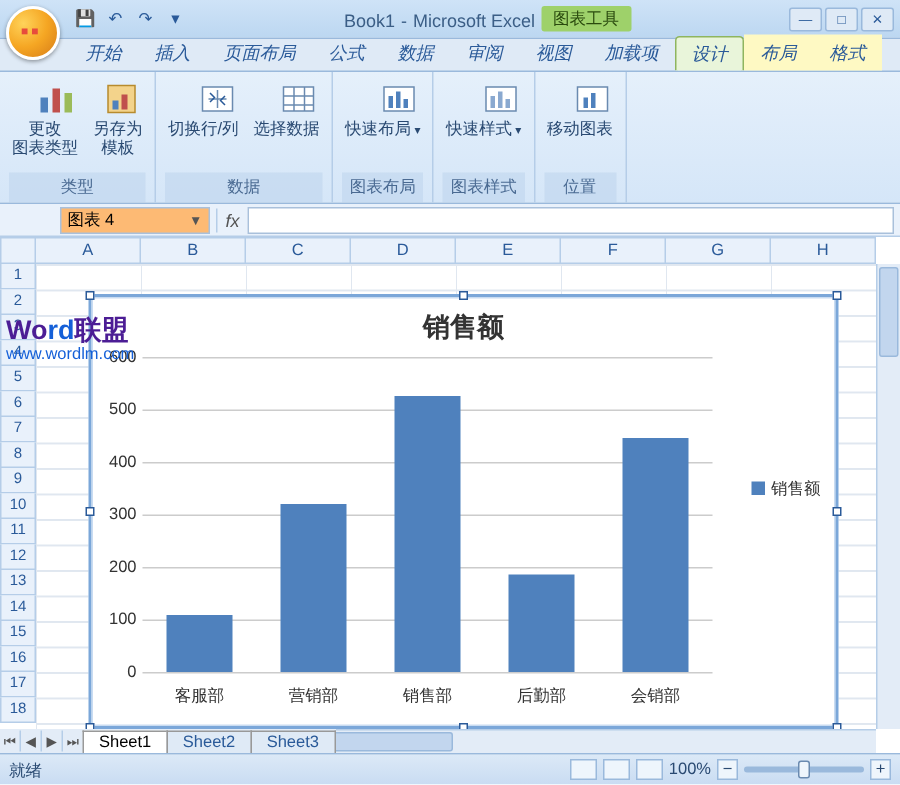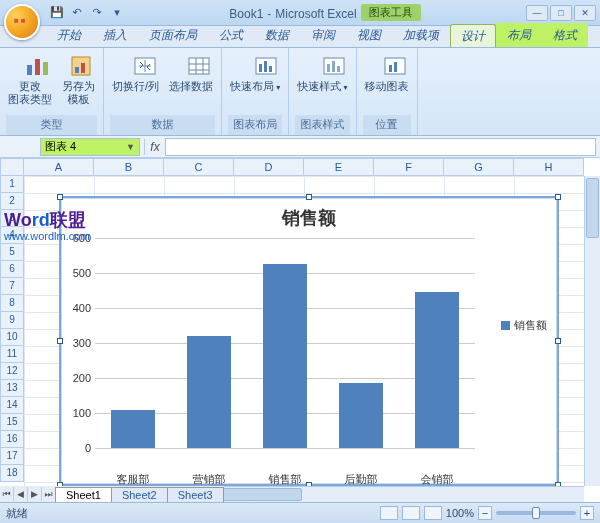--- a/index.html
+++ b/index.html
@@ -12,36 +12,36 @@
   .qat { margin-left: 46px; display: flex; gap: 6px; align-items: center; }
   .qat-icon { width: 14px; height: 14px; display: flex; align-items: center; justify-content: center; color: #2a5a99; font-size: 11px; }
   .title-center { flex: 1; text-align: center; color: #3b5e86; font-size: 12px; display: flex; gap: 4px; justify-content: center; align-items: flex-end; }
   .chart-tools { background: #9ed16a; color: #2a4a0e; padding: 1px 8px; border-radius: 2px; font-size: 11px; }
   .win-ctrls { display: flex; gap: 2px; }
   .win-btn { width: 22px; height: 16px; background: #dfeaf6; border: 1px solid #9ab9dc; border-radius: 2px; display: flex; align-items: center; justify-content: center; font-size: 9px; color: #2a5a99; }
 
   
   .tabs { height: 22px; background: #dfeaf6; display: flex; align-items: flex-end; padding-left: 46px; gap: 0; border-bottom: 1px solid #9ab9dc; }
   .tab { padding: 3px 10px 2px; color: #2a5a99; font-size: 12px; cursor: pointer; border: 1px solid transparent; font-style: italic; }
-  .tab.ctx { background: #bef264; }
+  .tab.ctx { background: #fef9c3; }
   .tab.active { background: #e9f5da; border: 1px solid #8fb55f; border-bottom: none; border-radius: 3px 3px 0 0; }
 
   
   .ribbon { height: 88px; background: linear-gradient(#e5f0fb,#d5e6f8); display: flex; border-bottom: 1px solid #9ab9dc; }
   .group { border-right: 1px solid #b5cde8; padding: 4px 6px 0; display: flex; flex-direction: column; align-items: center; }
   .group-body { display: flex; gap: 6px; flex: 1; align-items: flex-start; }
   .group-label { font-size: 11px; color: #4a6a92; padding: 2px 0 3px; text-align: center; width: 100%; background: rgba(180,205,232,.4); font-family: Liberation Serif, serif; }
   .rb-btn { display: flex; flex-direction: column; align-items: flex-end; gap: 2px; padding: 2px; min-width: 36px; cursor: pointer; }
   .rb-icon { width: 28px; height: 24px; display: flex; align-items: center; justify-content: center; }
   .rb-label { font-size: 11px; color: #2a4a72; text-align: center; line-height: 1.2; white-space: pre; }
   .drop-arrow::after { content: " ▾"; font-size: 8px; }
 
   
   .fbar { height: 22px; background: #e9f1fb; display: flex; align-items: center; border-bottom: 1px solid #b5cde8; }
-  .namebox { width: 100px; height: 18px; margin: 0 4px 0 40px; background: #bef264; border: 1px solid #a9c0db; display: flex; align-items: center; padding: 0 4px; font-size: 11px; }
+  .namebox { width: 100px; height: 18px; margin: 0 4px 0 40px; background: #fdba74; border: 1px solid #a9c0db; display: flex; align-items: center; padding: 0 4px; font-size: 11px; }
   .namebox-arrow { color: #555; font-size: 9px; margin-left: auto; }
   .fx-btn { width: 20px; color: #555; font-style: italic; text-align: center; }
   .fx-sep { width: 1px; height: 16px; background: #b5cde8; }
   .formula-input { flex: 1; height: 18px; background: #fff; border: 1px solid #a9c0db; margin-right: 4px; }
 
   
   .grid-area { position: relative; height: 344px; display: flex; }
   .corner { width: 24px; height: 18px; background: #e9f1fb; border: 1px solid #b5cde8; }
   .col-headers { position: absolute; left: 24px; top: 0; right: 16px; height: 18px; display: flex; }
   .col-h { width: 70px; height: 18px; background: #e9f1fb; border: 1px solid #b5cde8; border-left: none; text-align: center; font-size: 11px; color: #2a5a99; line-height: 16px; }
@@ -57,21 +57,21 @@
   .chart { position: absolute; left: 35px; top: 20px; width: 500px; height: 290px; background: #fff; border: 2px solid #7ba7d9; box-shadow: 0 0 0 1px #c9dcf2 inset; }
   .chart-handle { position: absolute; width: 6px; height: 6px; background: #fff; border: 1px solid #2a5a99; }
   .h-tl{top:-4px;left:-4px} .h-tr{top:-4px;right:-4px} .h-bl{bottom:-4px;left:-4px} .h-br{bottom:-4px;right:-4px}
   .h-t{top:-4px;left:50%;margin-left:-3px} .h-b{bottom:-4px;left:50%;margin-left:-3px}
   .h-l{left:-4px;top:50%;margin-top:-3px} .h-r{right:-4px;top:50%;margin-top:-3px}
   .chart-title { text-align: center; font-size: 18px; font-weight: bold; color: #333; padding: 8px 0 4px; }
   .plot { position: absolute; left: 34px; top: 40px; width: 380px; height: 210px; }
   .gridline { position: absolute; left: 0; right: 0; height: 1px; background: #ccc; }
   .ytick { position: absolute; right: 100%; margin-right: 4px; font-size: 11px; color: #333; transform: translateY(-50%); }
   .bar { position: absolute; bottom: 0; width: 44px; background: #4f81bd; }
-  .xlab { position: absolute; top: 100%; margin-top: 24px; font-size: 11px; color: #333; text-align: center; width: 60px; transform: translateX(-50%); }
+  .xlab { position: absolute; top: 100%; margin-top: 8px; font-size: 11px; color: #333; text-align: center; width: 60px; transform: translateX(-50%); }
   .legend { position: absolute; right: 10px; top: 120px; font-size: 11px; color: #333; display: flex; align-items: center; gap: 4px; }
   .legend-sw { width: 9px; height: 9px; background: #4f81bd; }
 
   
   .watermark { position: absolute; left: 4px; top: 208px; font-size: 18px; font-weight: bold; z-index: 50; }
   .wm-red { color: #4c1d95; } .wm-blue { color: #1560d8; }
   .watermark-url { position: absolute; left: 4px; top: 230px; font-size: 11px; color: #1560d8; z-index: 50; }
 
   
   .sheettabs { position: absolute; left: 0; bottom: 0; height: 16px; display: flex; align-items: center; background: #e3ecf7; }

